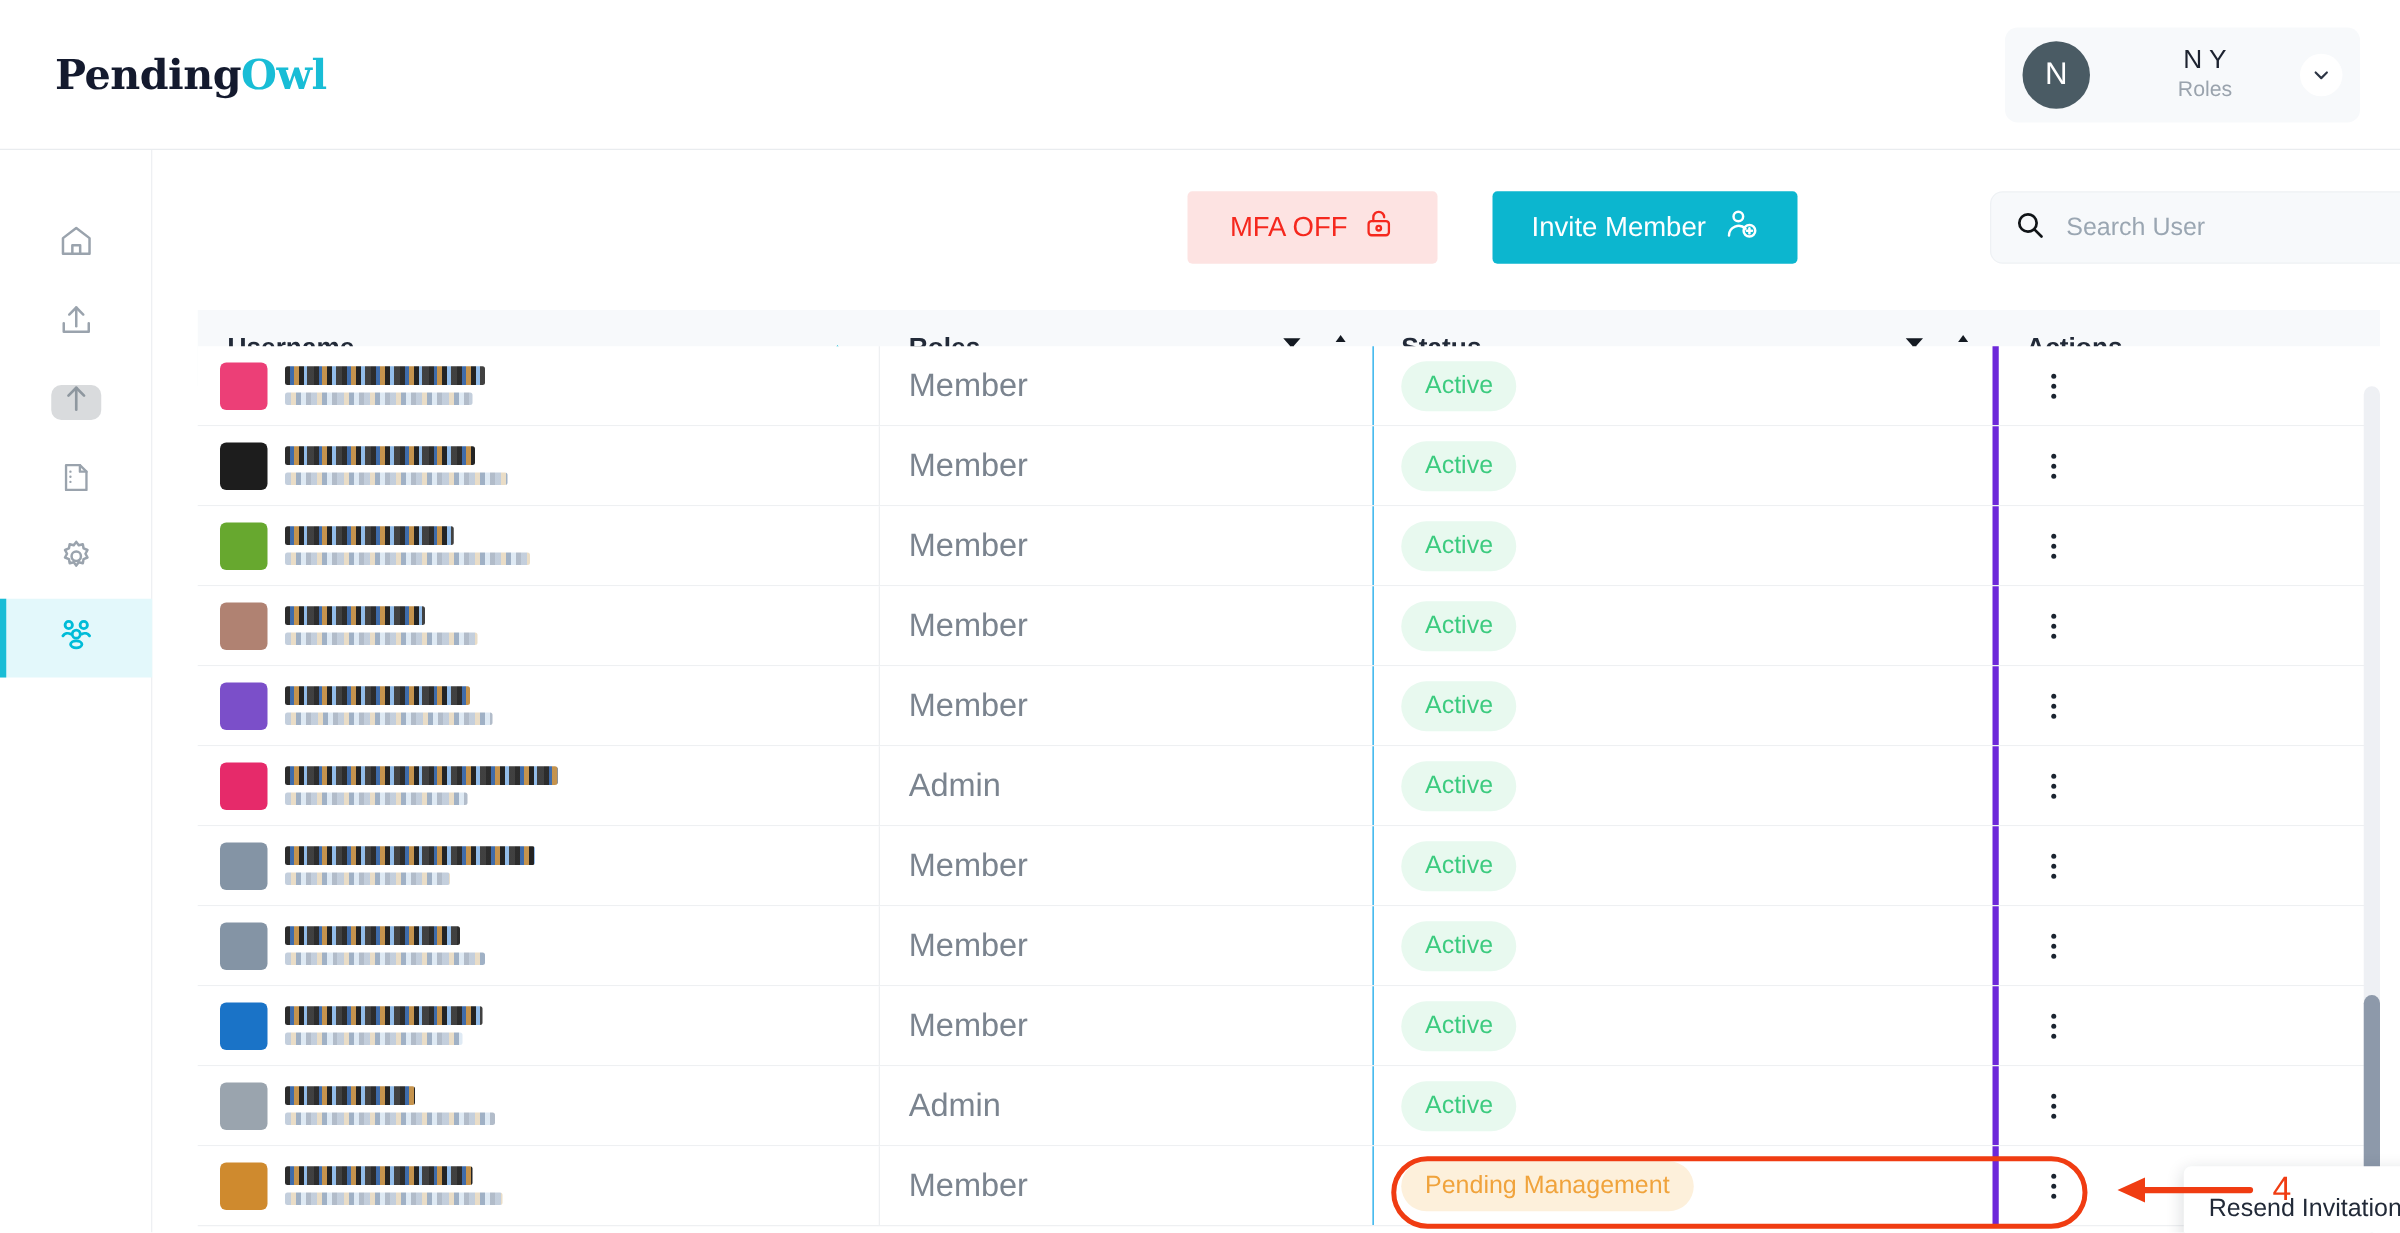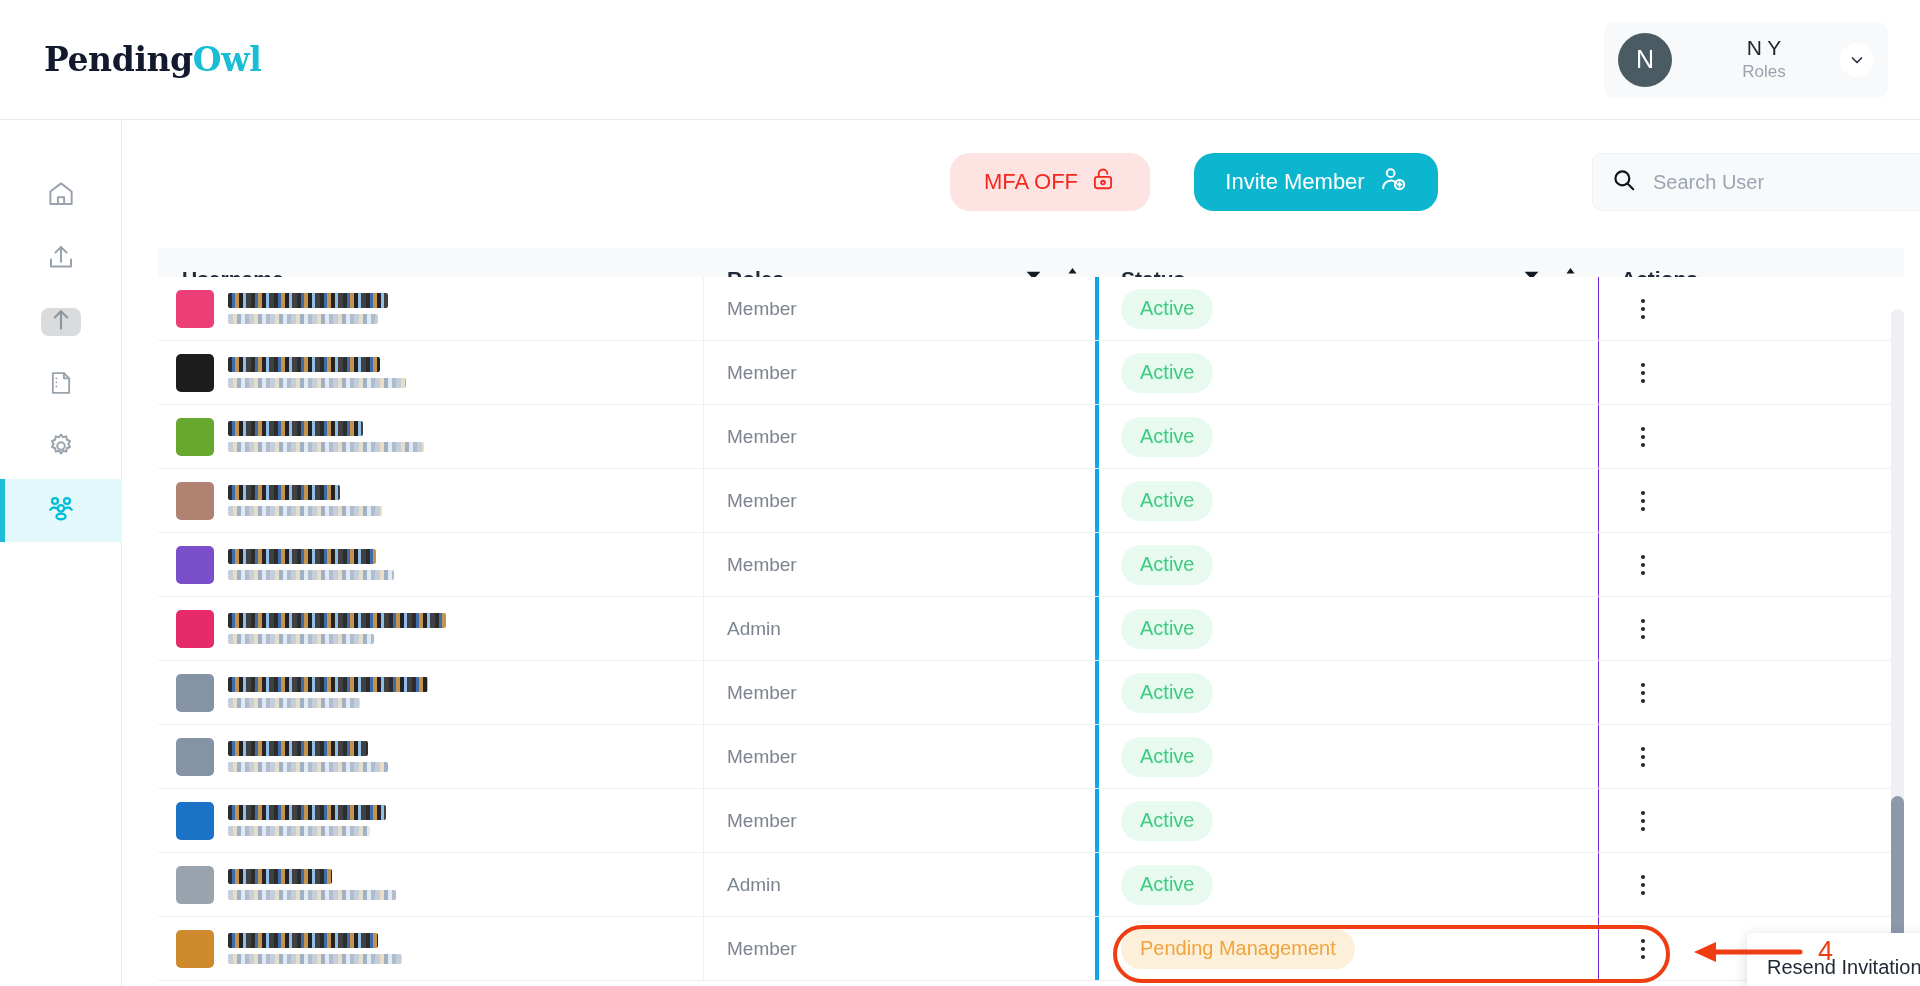--- a/index.html
+++ b/index.html
@@ -86,21 +86,21 @@
     padding: 28px 0 0 36px;
     display: flex; align-items: flex-start;
   }
   .titles { width: 600px; }
   .page-title { font-size: 32px; color: #2c3444; font-weight: 400; line-height: 1.15; }
   .seats { font-size: 17px; color: #7b848f; margin-top: 8px; }
   .seats .num { color: #19bdd6; }
 
   .head-actions { position: absolute; left: 828px; top: 33px; display: flex; align-items: center; }
   .btn {
-    height: 58px; border-radius: 20px; border: none;
+    height: 58px; border-radius: 4px; border: none;
     display: flex; align-items: center; justify-content: center;
     font-family: "Liberation Sans", sans-serif; cursor: pointer;
     white-space: nowrap;
   }
   .btn-mfa {
     background: #fde3e2; color: #f5281e; width: 200px;
     font-size: 22px; gap: 12px;
   }
   .btn-invite {
     background: #0cb6cf; color: #ffffff; width: 244px; margin-left: 44px;
@@ -139,23 +139,23 @@
   .th-actions  { width: 300px; padding-left: 22px; }
   .th .tools { display: flex; align-items: center; gap: 24px; }
 
   .tbody { position: relative; height: 677px; }
   .trow {
     height: 64px; display: flex; align-items: stretch;
     border-bottom: 1px solid #eef0f2; background: #ffffff;
   }
   .td { display: flex; align-items: center; }
   .td-user   { width: 546px; padding-left: 18px; border-right: 1px solid #eef0f2; }
-  .td-role   { width: 395px; padding-left: 23px; border-right: 4px solid #0ea5e9;
-               font-size: 19px; color: #7b848f; }
-  .td-status { width: 500px; padding-left: 22px; border-right: 1px solid #6d28d9; }
+  .td-role   { width: 395px; padding-left: 23px; border-right: 1px solid #0ea5e9;
+               font-size: 26px; color: #7b848f; }
+  .td-status { width: 500px; padding-left: 22px; border-right: 5px solid #6d28d9; }
   .td-act    { width: 300px; padding-left: 22px; }
 
   .avatar-sm { width: 38px; height: 38px; border-radius: 5px; flex: none; }
   .ident { margin-left: 14px; }
   .redact {
     display: block; border-radius: 2px;
     background-image: repeating-linear-gradient(90deg,
       #1a1a1a 0px, #1a1a1a 4px, #2e5fa3 4px, #2e5fa3 7px,
       #c08a3e 7px, #c08a3e 11px, #101010 11px, #101010 15px,
       #89b7e8 15px, #89b7e8 18px, #303030 18px, #303030 23px);

